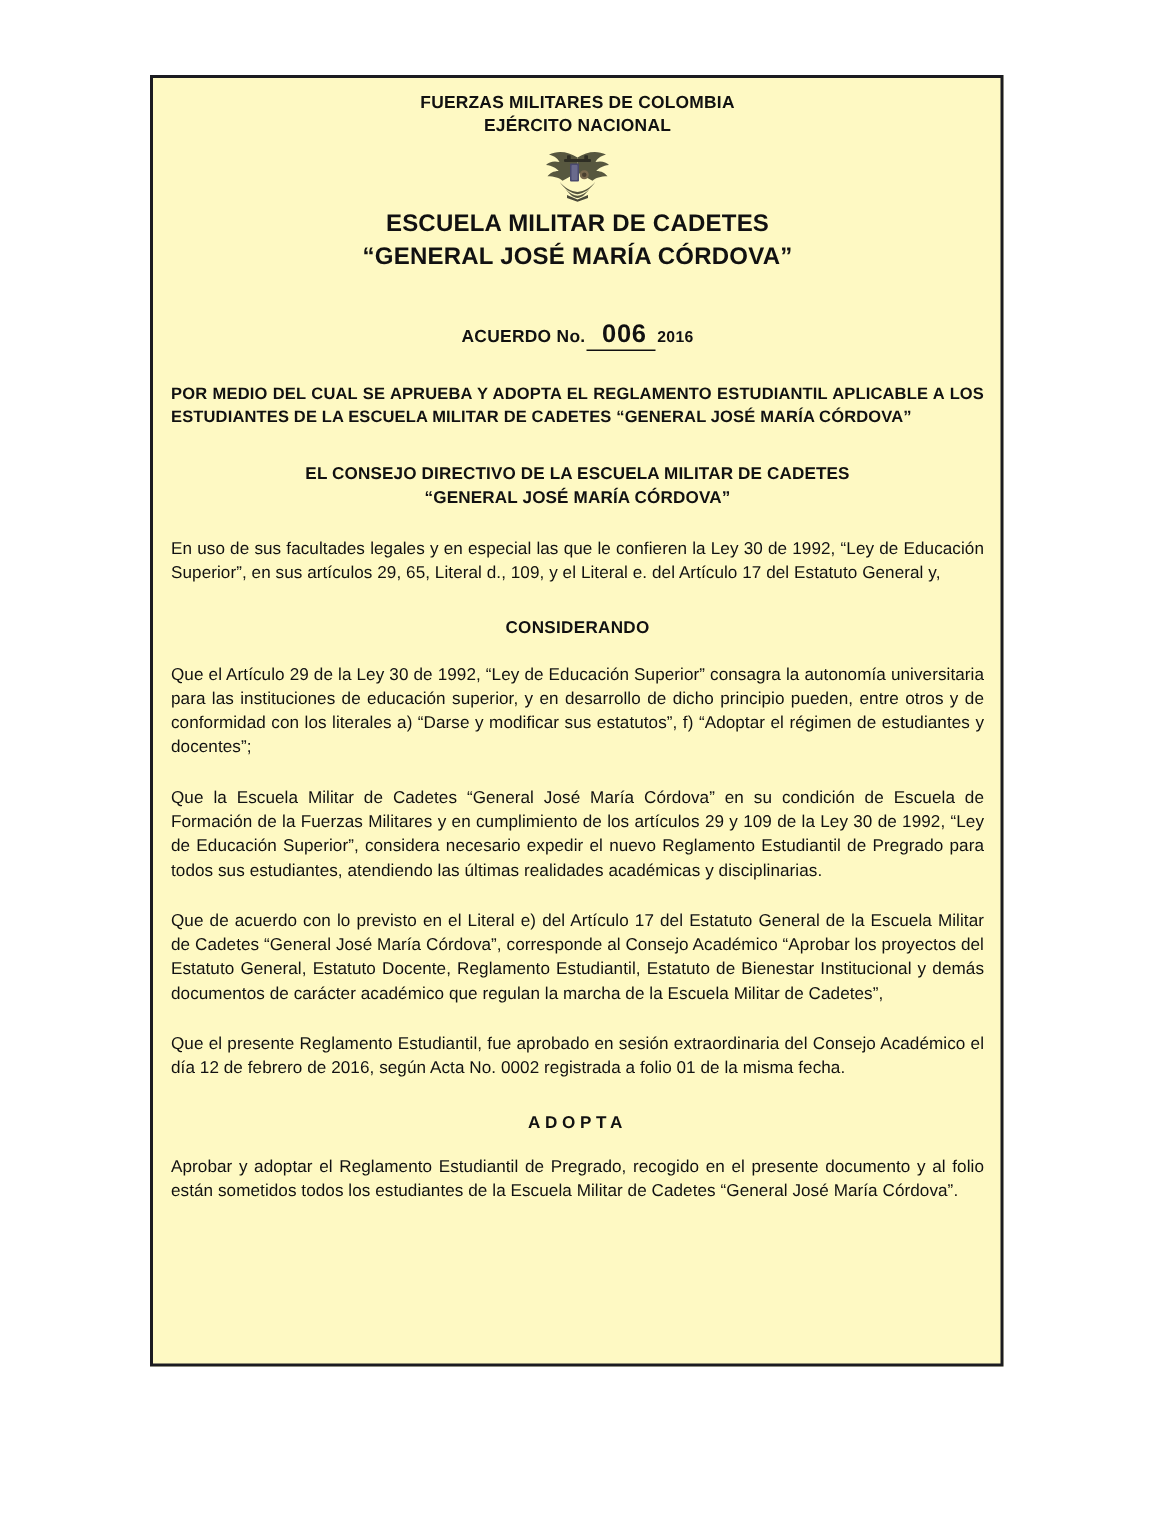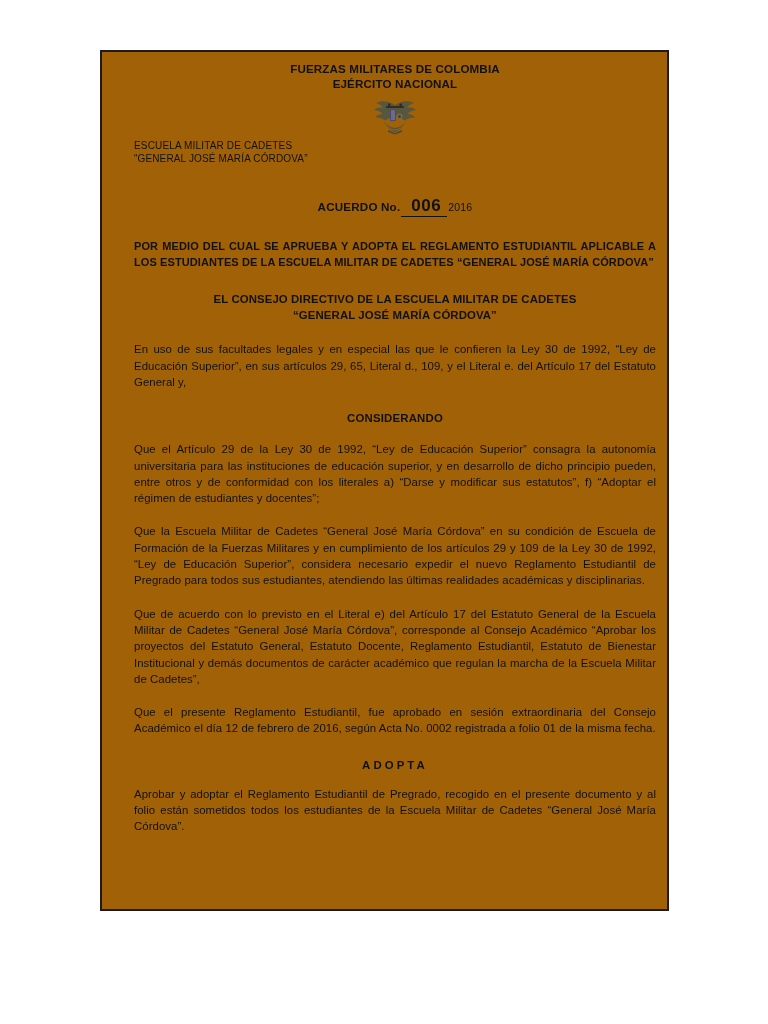--- a/index.html
+++ b/index.html
@@ -26,22 +26,21 @@
 
   
   .doc-frame {
     position: absolute;
     left: 100px;
     top: 50px;
     width: 569px;
     height: 861px;
     box-sizing: border-box;
     border: 2px solid #1b1b20;
-    background: #a16207;
-    padding-left: 20px;
+    background: #fef9c3;
   }
 
   .doc-body {
     padding: 9px 11px 0 12px;
   }
 
   
   .org-header {
     text-align: center;
     font-weight: bold;
@@ -55,22 +54,23 @@
     margin-top: 5px;
     margin-bottom: 4px;
     height: 38px;
   }
   .crest {
     display: inline-block;
     vertical-align: top;
   }
 
   .school-header {
-    font-weight: normal;
-    font-size: 10px;
+    text-align: center;
+    font-weight: bold;
+    font-size: 16px;
     line-height: 1.38;
     letter-spacing: 0.15px;
     margin-top: 2px;
   }
 
   
   .acuerdo-line {
     text-align: center;
     font-weight: bold;
     margin-top: 30px;
@@ -84,21 +84,21 @@
     font-size: 17px;
     font-weight: bold;
     border-bottom: 1.6px solid #111111;
     padding: 0 6px 1px 10px;
     margin: 0 1px;
     letter-spacing: 0.5px;
     text-align: right;
   }
   .acuerdo-year {
     font-size: 10.5px;
-    font-weight: normal;
+    font-weight: bold;
     letter-spacing: 0.2px;
   }
 
   
   .date-line {
     text-align: center;
     margin-top: 13px;
     white-space: nowrap;
   }
   .date-paren {

